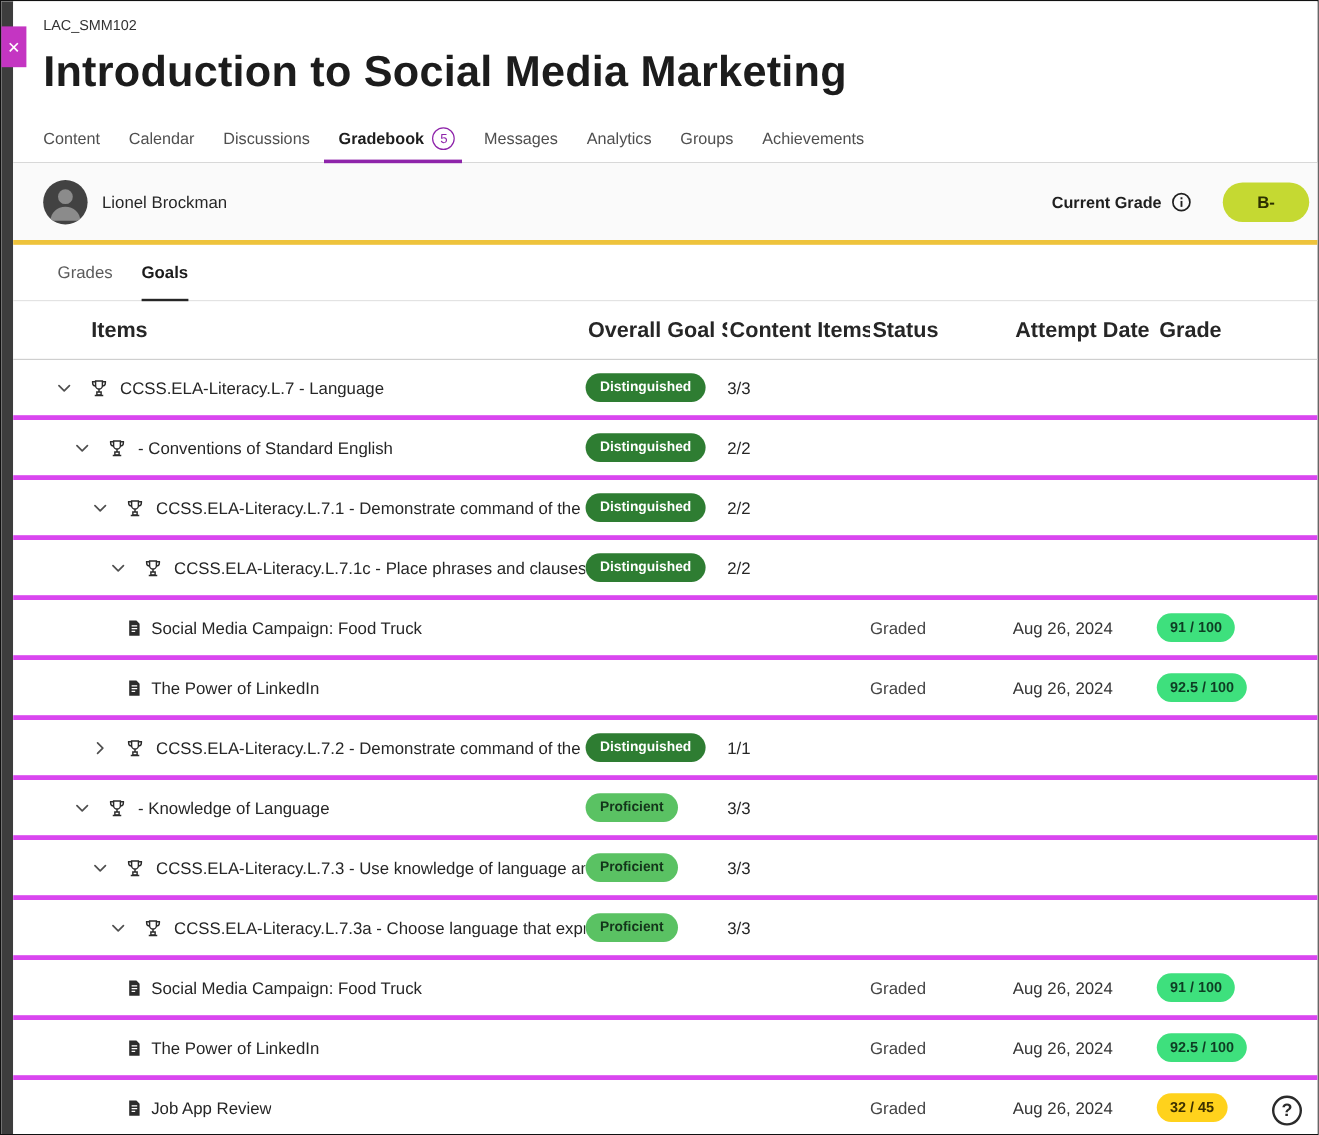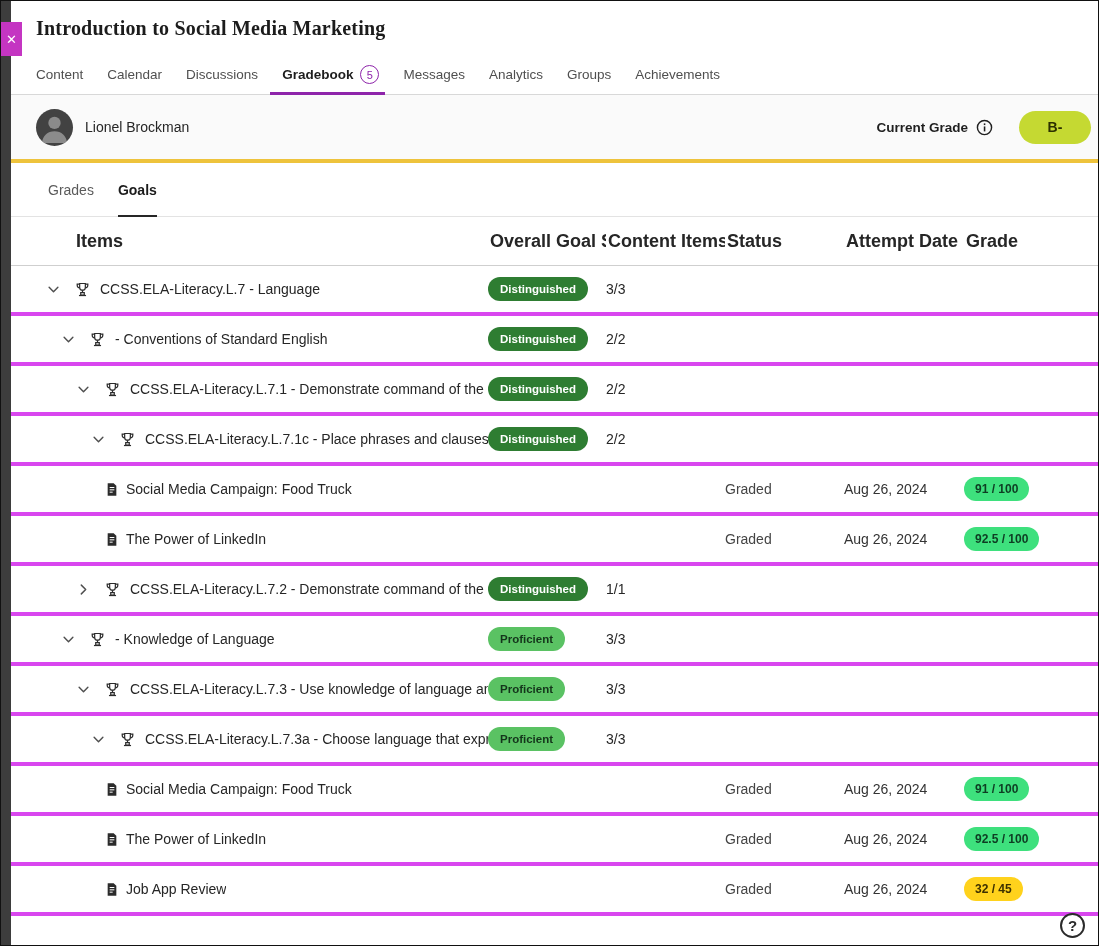--- a/index.html
+++ b/index.html
@@ -13,40 +13,40 @@
   .page-edge { position: absolute; left: 0; top: 0; width: 10px; height: 100%; background: #3d3d3d; }
   .panel-close {
     position: absolute; left: 0; top: 21px; width: 21px; height: 34px;
     background: #c435c2; color: #fff; display: flex; align-items: center; justify-content: center;
     font-size: 13px; cursor: pointer; z-index: 6;
   }
   .panel { position: absolute; left: 10px; top: 0; right: 0; bottom: 0; background: #fff; }
 
   .course-header { padding: 13px 25px 0 25px; }
   .course-code { font-size: 12px; color: #333; }
-  .course-title { font-family: Liberation Serif, serif; font-size: 20px; font-weight: 600; color: #1c1c1c; margin-top: 3px; letter-spacing: .2px; }
+  .course-title { font-family: Liberation Sans, sans-serif; font-size: 36px; font-weight: 600; color: #1c1c1c; margin-top: 11px; letter-spacing: .2px; }
 
   .nav { display: flex; align-items: stretch; padding: 0 25px; border-bottom: 1px solid #d8d8d8; height: 40px; margin-top: 15px; }
   .nav-item { position: relative; display: flex; align-items: center; gap: 7px; padding: 0 12px; font-size: 13.5px; color: #4f4f4f; cursor: pointer; white-space: nowrap; }
   .nav-item:first-child { padding-left: 0; }
   .nav-item.active { color: #1d1d1d; font-weight: 700; }
   .nav-item.active::after { content: ""; position: absolute; left: 0; right: 6px; bottom: -1px; height: 3px; background: #8e24aa; }
   .nav-badge { width: 19px; height: 19px; border: 1px solid #8e24aa; color: #8e24aa; border-radius: 50%; font-size: 11px; display: flex; align-items: center; justify-content: center; font-weight: 400; flex: none; }
 
   .student-bar { display: flex; align-items: center; height: 64px; background: #fafafa; padding: 0 7px 0 25px; }
   .avatar { width: 37px; height: 37px; border-radius: 50%; background: #424242; overflow: hidden; display: flex; align-items: flex-end; justify-content: center; flex: none; }
   .student-name { margin-left: 12px; font-size: 14px; color: #262626; }
   .grade-right { margin-left: auto; display: flex; align-items: center; gap: 8px; }
   .current-grade-label { font-weight: 700; font-size: 13.5px; color: #1f1f1f; }
   .info-icon { width: 17px; height: 17px; display: flex; }
   .current-grade-pill { min-width: 72px; height: 33px; border-radius: 17px; background: #c5d932; color: #2c3000; display: flex; align-items: center; justify-content: center; font-weight: 700; font-size: 14px; margin-left: 18px; }
 
   .yellow-divider { height: 4px; background: #eec33c; }
 
-  .subtabs { display: flex; gap: 24px; padding: 0 25px 0 37px; height: 54px; align-items: stretch; border-bottom: 1px solid #e3e3e3; }
+  .subtabs { display: flex; gap: 24px; padding: 0 25px 0 37px; height: 47px; align-items: stretch; border-bottom: 1px solid #e3e3e3; }
   .subtab { position: relative; display: flex; align-items: center; font-size: 14px; color: #5b5b5b; cursor: pointer; }
   .subtab.active { color: #1b1b1b; font-weight: 700; }
   .subtab.active::after { content: ""; position: absolute; left: 0; right: 0; bottom: -1px; height: 2px; background: #262626; }
 
   .grid { display: grid; grid-template-columns: 477px 118px 119px 119px 120px 1fr; align-items: center; }
   .thead { height: 49px; border-bottom: 1px solid #cfcfcf; font-weight: 700; font-size: 18px; color: #262626; }
   .thead .cell { padding-left: 2px; white-space: nowrap; overflow: hidden; }
   .thead .cell.first { padding-left: 65px; }
   .trow { height: 50px; border-bottom: 4px solid #d946ef; font-size: 14px; }
   .cell { min-width: 0; }
@@ -80,20 +80,21 @@
 
 <div class="screen">
   <div class="page-edge"></div>
   <div class="panel-close">
     <span>✕</span>
   </div>
 
   <div class="panel">
 
     <div class="course-header">
+      <div class="course-code">LAC_SMM102</div>
       <div class="course-title">Introduction to Social Media Marketing</div>
     </div>
 
     <div class="nav">
         <div class="nav-item">
           <span>Content</span>
         </div>
         <div class="nav-item">
           <span>Calendar</span>
         </div>

